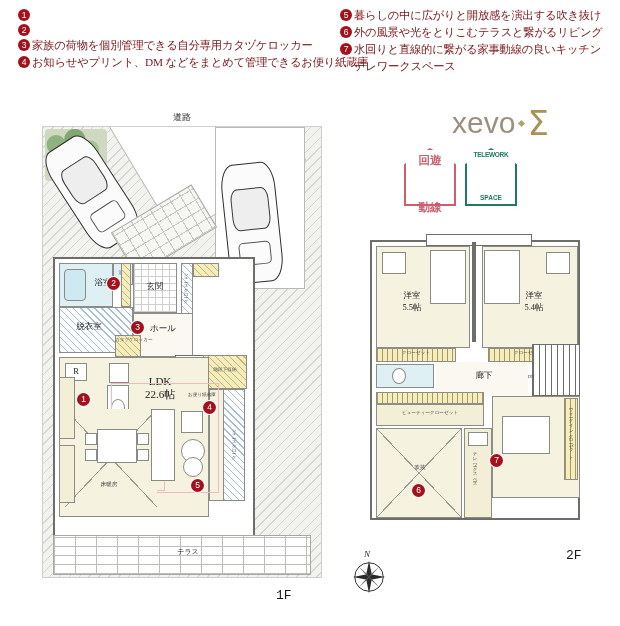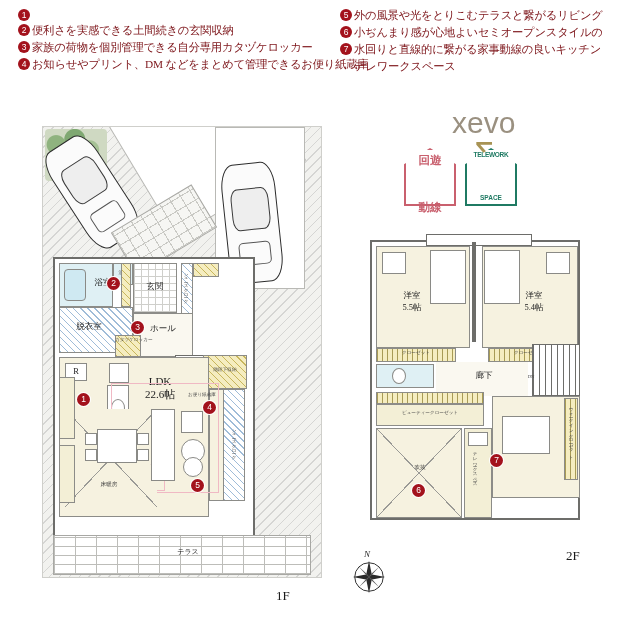--- a/index.html
+++ b/index.html
@@ -53,21 +53,20 @@
 
   
   .logo {
     position: absolute;
     left: 452px;
     top: 106px;
     height: 34px;
     display: flex;
     align-items: center;
     color: #8a7c4e;
-    flex-direction: column;
   }
   .logo .word {
     font-size: 30px;
     letter-spacing: 0px;
     font-family: "Liberation Sans", sans-serif;
     color: #9a9080;
   }
   .logo .dot {
     width: 5px; height: 5px;
     background: #b2a36a;
@@ -327,21 +326,21 @@
   .wallseg {
     position: absolute;
     background: #6d6d6a;
   }
 
   
   .floor-cap {
     position: absolute;
     font-size: 13px;
     color: #1a1a1a;
-    font-family: Liberation Serif, serif;
+    font-family: Liberation Mono, monospace;
   }
   #cap1f { left: 276px; top: 588px; }
   #cap2f { left: 566px; top: 548px; }
 
   .compass {
     position: absolute;
     left: 350px; top: 558px;
     width: 38px; height: 38px;
   }
   .compass .n {
@@ -355,40 +354,39 @@
 </style>
 </head>
 <body>
 
 <div class="feature-col left">
   <div class="feature-row">
     <span class="fnum">1</span>
   </div>
   <div class="feature-row">
     <span class="fnum">2</span>
-    <span class="ftext">便利さを実感できる土間続きの玄関収納</span>
   </div>
   <div class="feature-row">
     <span class="fnum">3</span>
     <span class="ftext">家族の荷物を個別管理できる自分専用カタヅケロッカー</span>
   </div>
   <div class="feature-row">
     <span class="fnum">4</span>
     <span class="ftext">お知らせやプリント、DM などをまとめて管理できるお便り紙蔵庫</span>
   </div>
 </div>
 
 <div class="feature-col right">
   <div class="feature-row">
     <span class="fnum">5</span>
+    <span class="ftext">暮らしの中に広がりと開放感を演出する吹き抜け</span>
+  </div>
+  <div class="feature-row">
+    <span class="fnum">6</span>
     <span class="ftext">外の風景や光をとりこむテラスと繋がるリビング</span>
-  </div>
-  <div class="feature-row">
-    <span class="fnum">6</span>
-    <span class="ftext">小ぢんまり感が心地よいセミオープンスタイルの</span>
   </div>
   <div class="feature-row">
     <span class="fnum">7</span>
     <span class="ftext">水回りと直線的に繋がる家事動線の良いキッチン</span>
   </div>
   <div class="feature-row">
     <span class="ftext cont">テレワークスペース</span>
   </div>
 </div>
 
@@ -415,20 +413,21 @@
         <path d="M17 6 l8 -2 v12 h-8 z" fill="#e8873b"></path>
         <rect x="19" y="16" width="2" height="4" fill="#3b3b3b"></rect>
       </svg>
       <div class="tw-t1">TELEWORK</div>
       <div class="tw-t2">SPACE</div>
     </div>
   </div>
 </div>
 
 <div class="plan" id="plan1f">
+  <div class="road-bar">道路</div>
   <div class="site">
     <div class="hatch-bg"></div>
     <div class="grass"></div>
 
     <div class="drive" style="left:66px; top:0px; width:150px; height:128px; transform:rotate(-31deg); transform-origin: top left;"></div>
     <div class="drive" style="left:172px; top:0px; width:88px; height:160px;"></div>
 
     <div class="car" id="car-left"></div>
     <div class="car" id="car-right"></div>
     <div class="walkway"></div>

